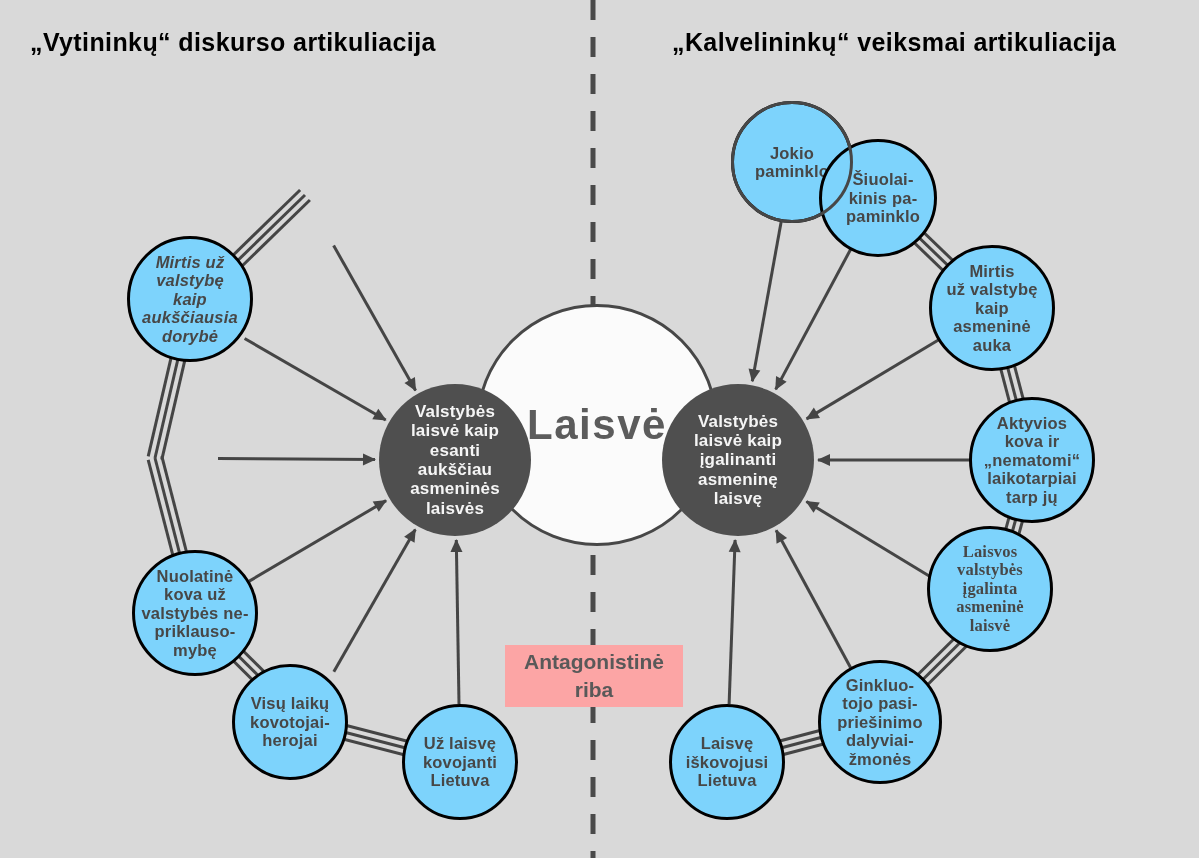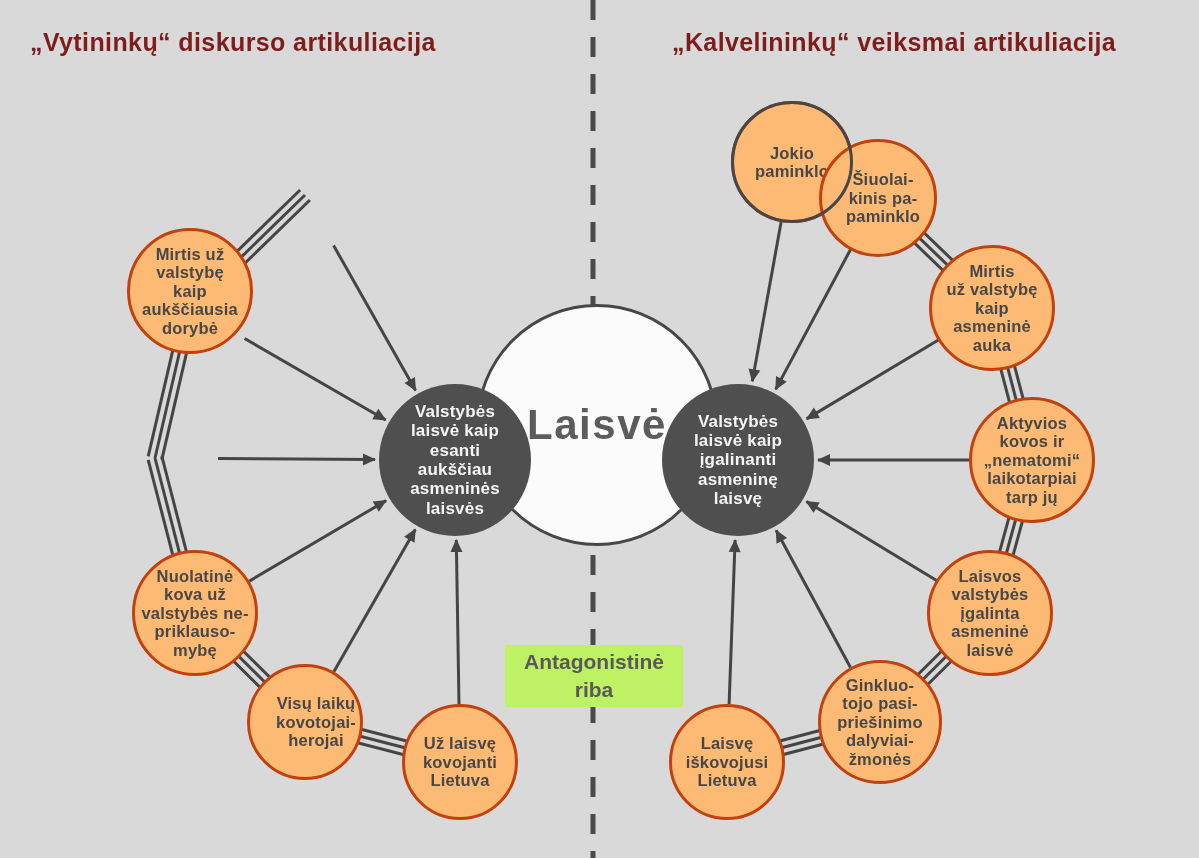--- a/index.html
+++ b/index.html
@@ -20,22 +20,22 @@
   .arrow line{stroke:#454545;stroke-width:3;fill:none;}
   .node{
     position:absolute;
     border-radius:50%;
     display:flex;align-items:center;justify-content:center;
     text-align:center;
     box-sizing:border-box;
     z-index:2;
   }
   .node.white{
-    background:#fdba74;
-    border:3px solid #c2410c;
+    background:#7dd3fc;
+    border:3px solid #000000;
     color:#474747;
   }
   .node.dark{
     background:#4f4f4f;
     color:#f5f5f5;
     z-index:4;
   }
   .node.big{
     background:#fbfbfb;
     border:3px solid #474747;
@@ -61,29 +61,29 @@
   .node.big .label{
     font-weight:600;
     font-size:42px;
     color:#5c5c5c;
     letter-spacing:1.5px;
   }
   .title{
     position:absolute;
     font-size:25px;
     font-weight:bold;
-    color:#7f1d1d;
+    color:#000000;
     letter-spacing:.4px;
     z-index:5;
   }
   .boundary-label{
     position:absolute;
     left:505px;top:645px;
     width:178px;height:62px;
-    background:#bef264;
+    background:#fca5a5;
     display:flex;align-items:center;justify-content:center;
     text-align:center;
     white-space:pre-line;
     font-size:21px;font-weight:600;
     color:#595959;
     line-height:1.35;
     z-index:5;
   }
 </style>
 </head>
@@ -157,35 +157,35 @@
       <line x1="781.3" y1="221.0" x2="752.3" y2="381.3" marker-end="url(#ah)"></line>
       <line x1="850.7" y1="249.2" x2="775.7" y2="389.4" marker-end="url(#ah)"></line>
       <line x1="938.8" y1="339.8" x2="806.6" y2="418.9" marker-end="url(#ah)"></line>
       <line x1="970.0" y1="460.0" x2="818.0" y2="460.0" marker-end="url(#ah)"></line>
       <line x1="937.0" y1="580.8" x2="806.4" y2="501.5" marker-end="url(#ah)"></line>
       <line x1="850.5" y1="667.5" x2="776.1" y2="530.3" marker-end="url(#ah)"></line>
       <line x1="729.1" y1="704.0" x2="735.1" y2="540.0" marker-end="url(#ah)"></line>
     </g>
   </svg>
 
-  <div class="node white" style="left:127px;top:228px;width:126px;height:126px;">
+  <div class="node white" style="left:127px;top:236px;width:126px;height:126px;font-style:italic;">
     <span class="label">Mirtis už
 valstybę
 kaip
 aukščiausia
 dorybė</span>
   </div>
   <div class="node white" style="left:132px;top:550px;width:126px;height:126px;">
     <span class="label">Nuolatinė
 kova už
 valstybės ne-
 priklauso-
 mybę</span>
   </div>
-  <div class="node white" style="left:247px;top:664px;width:116px;height:116px;justify-content:flex-end;">
+  <div class="node white" style="left:232px;top:664px;width:116px;height:116px;">
     <span class="label">Visų laikų
 kovotojai-
 herojai</span>
   </div>
   <div class="node white" style="left:402px;top:704px;width:116px;height:116px;">
     <span class="label">Už laisvę
 kovojanti
 Lietuva</span>
   </div>
 
@@ -206,26 +206,26 @@
 
   <div class="node white" style="left:929px;top:245px;width:126px;height:126px;">
     <span class="label">Mirtis
 už valstybę
 kaip
 asmeninė
 auka</span>
   </div>
   <div class="node white" style="left:969px;top:397px;width:126px;height:126px;">
     <span class="label">Aktyvios
-kovos ir
+kova ir
 „nematomi“
 laikotarpiai
 tarp jų</span>
   </div>
-  <div class="node white" style="left:927px;top:550px;width:126px;height:126px;">
+  <div class="node white" style="left:927px;top:526px;width:126px;height:126px;font-family:Liberation Serif, serif;">
     <span class="label">Laisvos
 valstybės
 įgalinta
 asmeninė
 laisvė</span>
   </div>
   <div class="node white" style="left:818px;top:660px;width:124px;height:124px;">
     <span class="label">Ginkluo-
 tojo pasi-
 priešinimo

